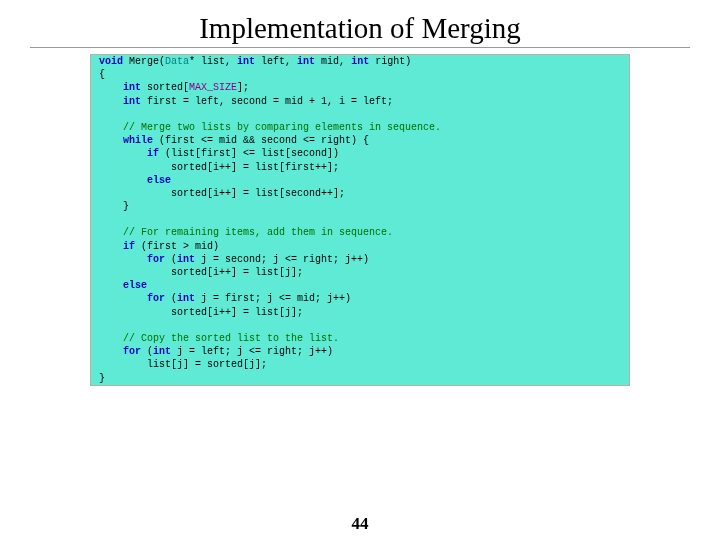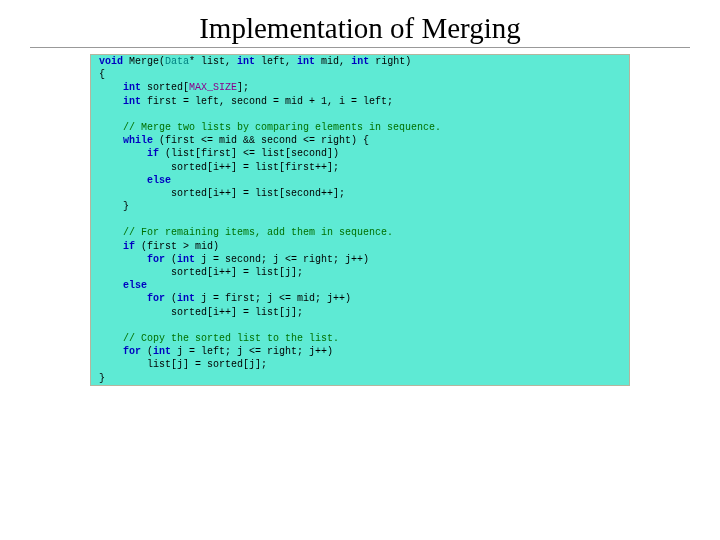--- a/index.html
+++ b/index.html
@@ -76,13 +76,14 @@
 <span>            sorted[i++] = list[j];</span>
 <span>    </span><span class="kw">else</span>
 <span>        </span><span class="kw">for</span><span> (</span><span class="kw">int</span><span> j = first; j &lt;= mid; j++)</span>
 <span>            sorted[i++] = list[j];</span>
 
 <span>    </span><span class="cm">// Copy the sorted list to the list.</span>
 <span>    </span><span class="kw">for</span><span> (</span><span class="kw">int</span><span> j = left; j &lt;= right; j++)</span>
 <span>        list[j] = sorted[j];</span>
 <span>}</span></div>
 
+  <div class="page">44</div>
 </div>
 
 </body></html>

